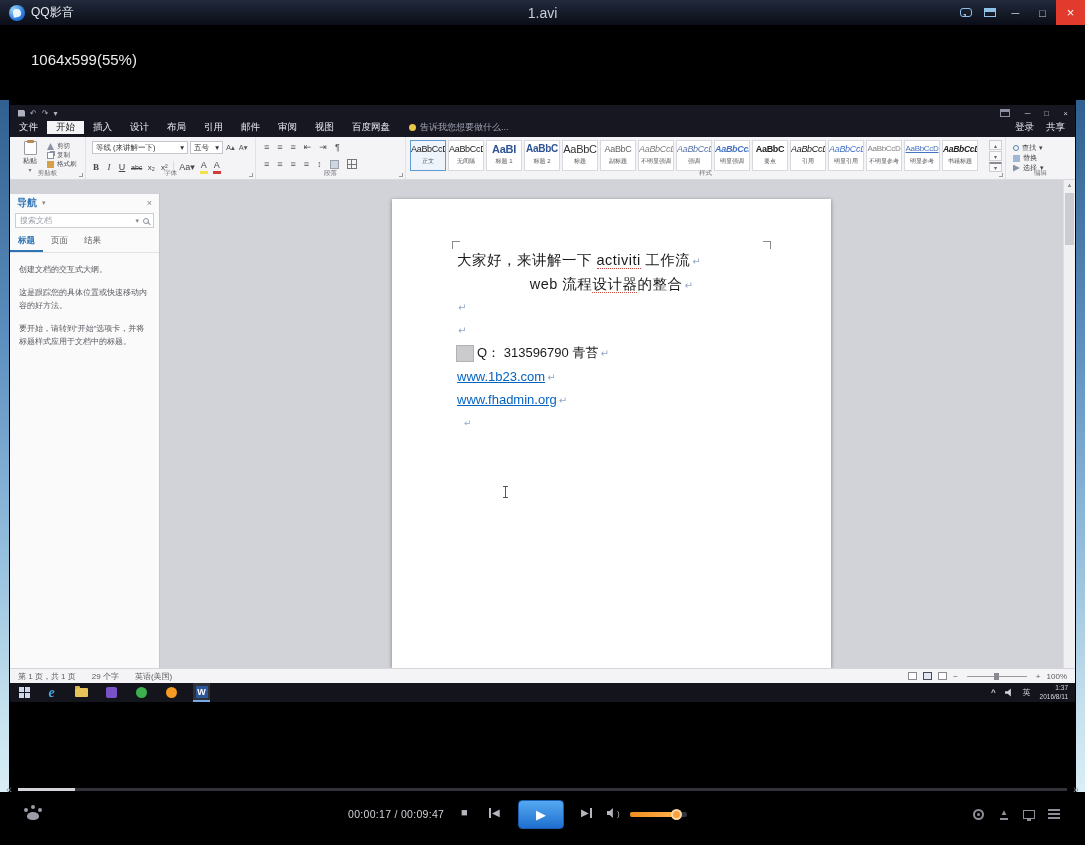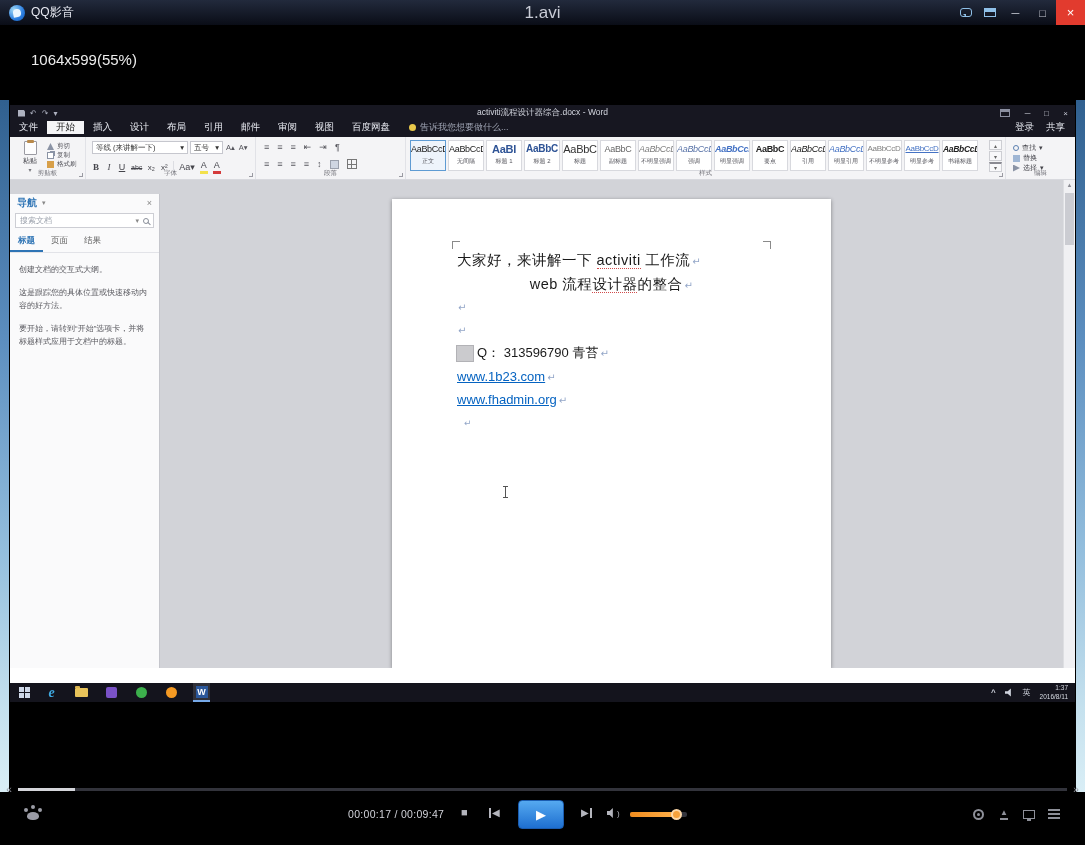--- a/index.html
+++ b/index.html
@@ -8,21 +8,21 @@
   .screen { position:relative; width:1085px; height:845px; background:#000; overflow:hidden; }
 
   
   .pt { position:absolute; left:0; top:0; right:0; height:25px;
         background:linear-gradient(#222a3c,#0a0d17); display:flex; align-items:center; z-index:10; }
   .qq-logo { width:16px; height:16px; margin:0 6px 0 9px; border-radius:50%;
         background:radial-gradient(circle at 30% 30%,#9fd8f5,#2a7de0 60%,#1558b0); position:relative; flex:none; }
   .qq-logo::after { content:""; position:absolute; left:4px; top:4px; width:8px; height:8px;
         border-radius:50% 50% 50% 0; background:#eaf6ff; transform:rotate(-12deg); }
   .pt-app { color:#e9ebf3; font-size:12px; }
-  .pt-name { position:absolute; left:0; right:0; text-align:center; color:#c9ccd6; font-size:17px; }
+  .pt-name { position:absolute; left:0; right:0; text-align:center; color:#c9ccd6; font-size:14px; }
   .pt-right { margin-left:auto; display:flex; align-items:center; height:100%; position:relative; z-index:1; }
   .pt-ic { width:24px; height:25px; display:flex; align-items:center; justify-content:center; }
   .bubble { width:12px; height:9px; border:1px solid #8fc0e8; border-radius:3px; position:relative; }
   .bubble::after { content:""; position:absolute; left:2px; bottom:-4px; border:3px solid transparent; border-top-color:#8fc0e8; border-right-width:0; }
   .skin-ic { width:12px; height:9px; border:1px solid #8fc0e8; }
   .skin-ic::after { content:""; display:block; height:3px; background:#8fc0e8; }
   .pt-btn { width:27px; height:25px; color:#c9ccd6; font-size:11px; display:flex; align-items:center; justify-content:center; }
   .pt-close { width:29px; background:#e23b2e; color:#fff; font-size:13px; }
 
   
@@ -252,21 +252,20 @@
 
   <div class="dstrip l"></div>
   <div class="dstrip r"></div>
 
   <div class="osd">1064x599(55%)</div>
 
   <div class="vid">
     <div class="ww">
 
       <div class="w-title">
-        <span class="w-tname">activiti流程设计器综合.docx - Word</span>
         <div class="w-qat">
           <span class="w-save"></span>
           <span>↶</span>
           <span>↷</span>
           <span>▾</span>
         </div>
         <div class="w-wbtns">
           <span class="w-ribopt"></span>
           <span class="w-wb">─</span>
           <span class="w-wb">□</span>
@@ -518,20 +517,36 @@
           <span class="pabs pa3">↵</span>
           <span class="caret"></span>
         </div>
 
         <div class="vscroll">
           <div class="vs-up">▲</div>
           <div class="vs-thumb"></div>
         </div>
       </div>
 
+      <div class="w-status">
+        <span>第 1 页，共 1 页</span>
+        <span>29 个字</span>
+        <span>英语(美国)</span>
+        <div class="ws-r">
+          <span class="vicon"></span>
+          <span class="vicon on"></span>
+          <span class="vicon"></span>
+          <span>−</span>
+          <span class="zoomtrack">
+              <span class="zoomknob"></span>
+            </span>
+          <span>+</span>
+          <span>100%</span>
+        </div>
+      </div>
     </div>
 
     <div class="vtaskbar">
       <span class="tb-start">
           <i></i>
           <i></i>
           <i></i>
           <i></i>
         </span>
       <span class="tbi">

